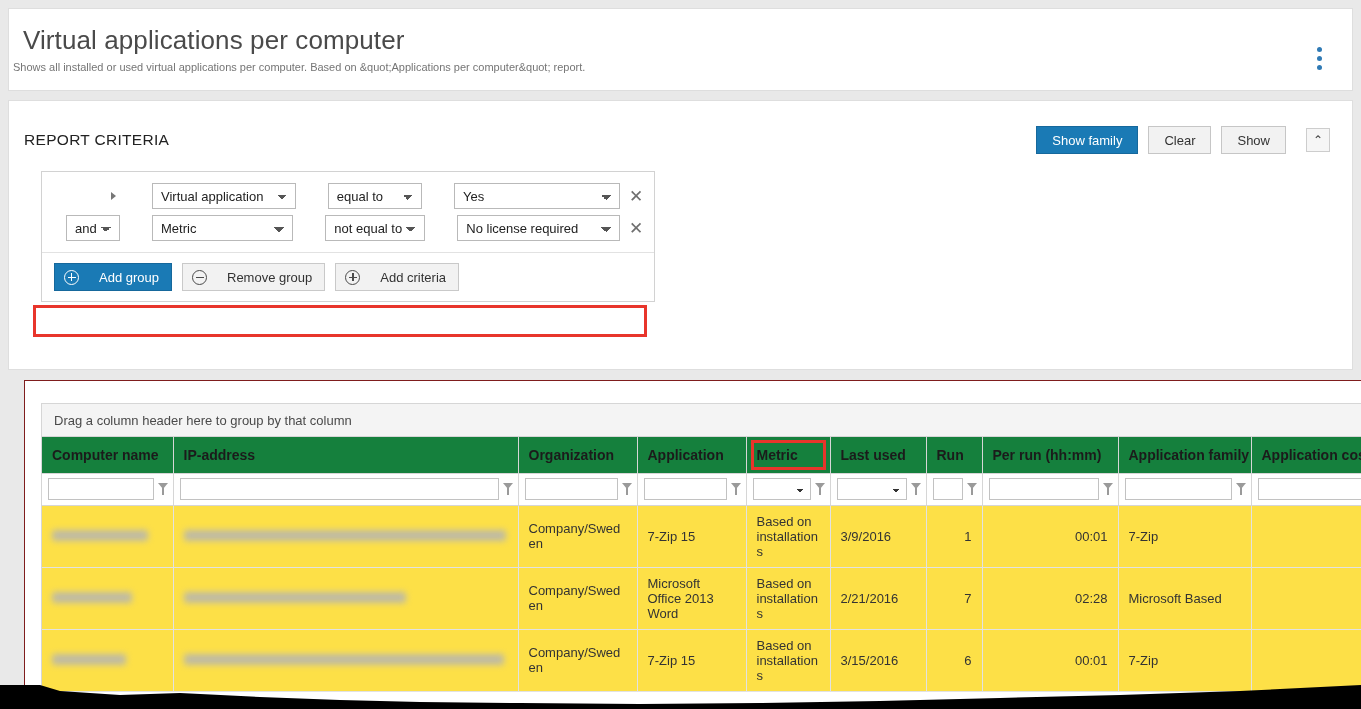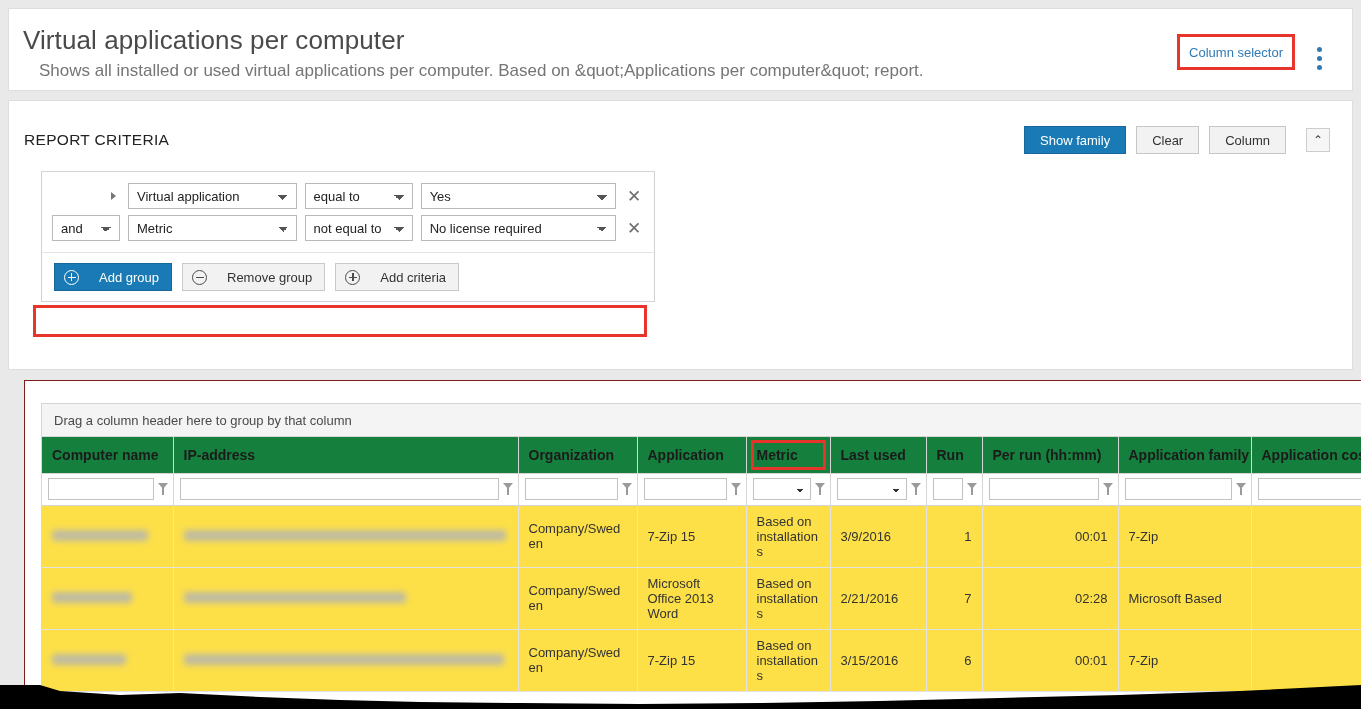--- a/index.html
+++ b/index.html
@@ -23,22 +23,22 @@
     left: 8px; top: 8px; width: 1345px; height: 83px;
     background: #ffffff;
     border: 1px solid #dedede;
   }
   .page-title {
     position: absolute; left: 14px; top: 16px;
     font-size: 26px; font-weight: 300; color: #4a4a4a;
     letter-spacing: .1px; white-space: nowrap;
   }
   .page-subtitle {
-    position: absolute; left: 30px; top: 52px;
-    font-size: 17px; color: #757575; white-space: nowrap;
+    position: absolute; left: 4px; top: 52px;
+    font-size: 11px; color: #757575; white-space: nowrap;
   }
   .column-selector-wrap {
     position: absolute; right: 57px; top: 25px;
     padding: 6px 9px;
     border: 3px solid #e8352b;
     background: #fff;
   }
   .column-selector-link {
     font-size: 13px; color: #2f7ab5; white-space: nowrap; cursor: pointer;
   }
@@ -107,20 +107,21 @@
     -webkit-appearance: none; appearance: none;
     height: 26px; border: 1px solid #b9b9b9; background: #fff;
     font-family: "Liberation Sans", sans-serif; font-size: 13px; color: #222;
     padding: 0 22px 0 8px; cursor: pointer;
     background-image:
       linear-gradient(45deg, transparent 50%, #555 50%),
       linear-gradient(135deg, #555 50%, transparent 50%);
     background-position: calc(100% - 13px) 11px, calc(100% - 8px) 11px;
     background-size: 5px 5px, 5px 5px;
     background-repeat: no-repeat;
+    margin-left: 24px;
   }
   .sel-conj  { width: 68px; }
   .sel-field { width: 172px; }
   .sel-op    { width: 110px; }
   .sel-val   { width: 200px; }
   .row-x {
     width: 20px; text-align: center; color: #6f6f6f; font-size: 17px;
     cursor: pointer; line-height: 1; user-select: none;
   }
   .red-box-row {
@@ -249,38 +250,35 @@
 </style>
 </head>
 <body>
 
 <div id="page">
 
   <div class="header-panel">
     <div class="page-title">Virtual applications per computer</div>
     <div class="page-subtitle">Shows all installed or used virtual applications per computer. Based on &amp;quot;Applications per computer&amp;quot; report.</div>
 
-    <div class="column-selector-wrap">
-      <span class="column-selector-link">Column selector</span>
-    </div>
 
     <div class="kebab">
       <i></i>
       <i></i>
       <i></i>
     </div>
   </div>
 
   <div class="criteria-panel">
     <div class="criteria-title">REPORT CRITERIA</div>
 
     <div class="criteria-actions">
       <button class="btn btn-primary">Show family</button>
       <button class="btn">Clear</button>
-      <button class="btn">Column</button>
+      <button class="btn">Show</button>
       <button class="btn-collapse">⌃</button>
     </div>
 
     <div class="group-box">
 
       <div class="crit-row">
         <div class="conj-slot">
           <span class="expander"></span>
         </div>
         <select class="sel sel-field">

